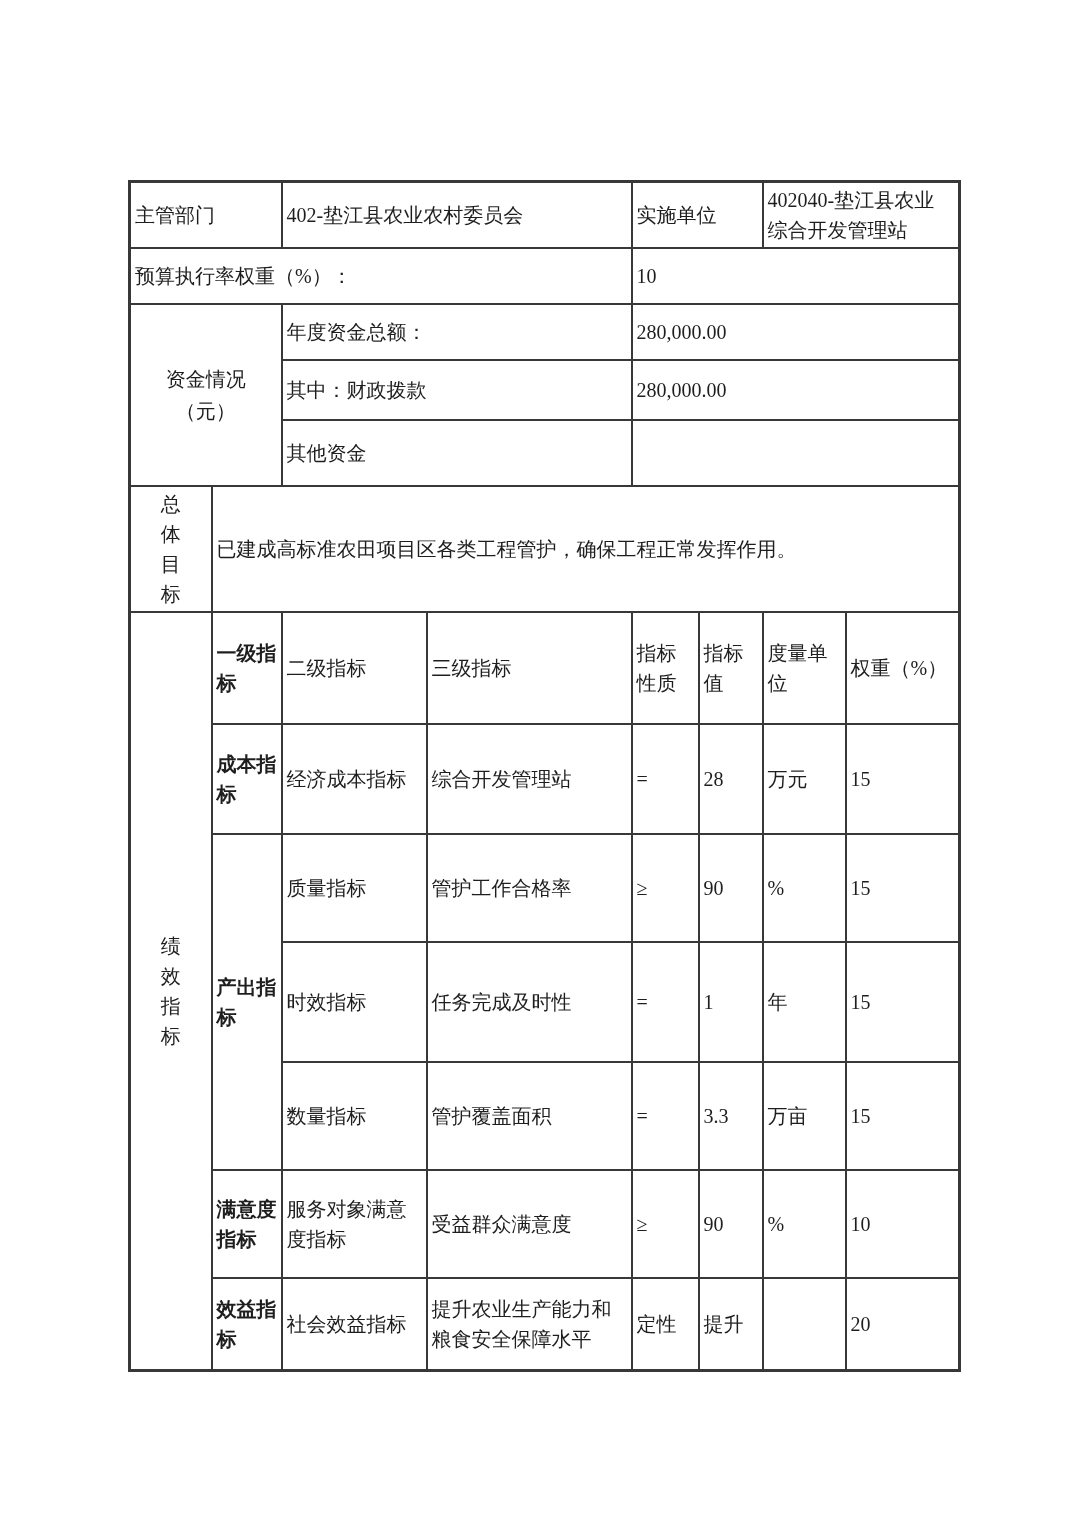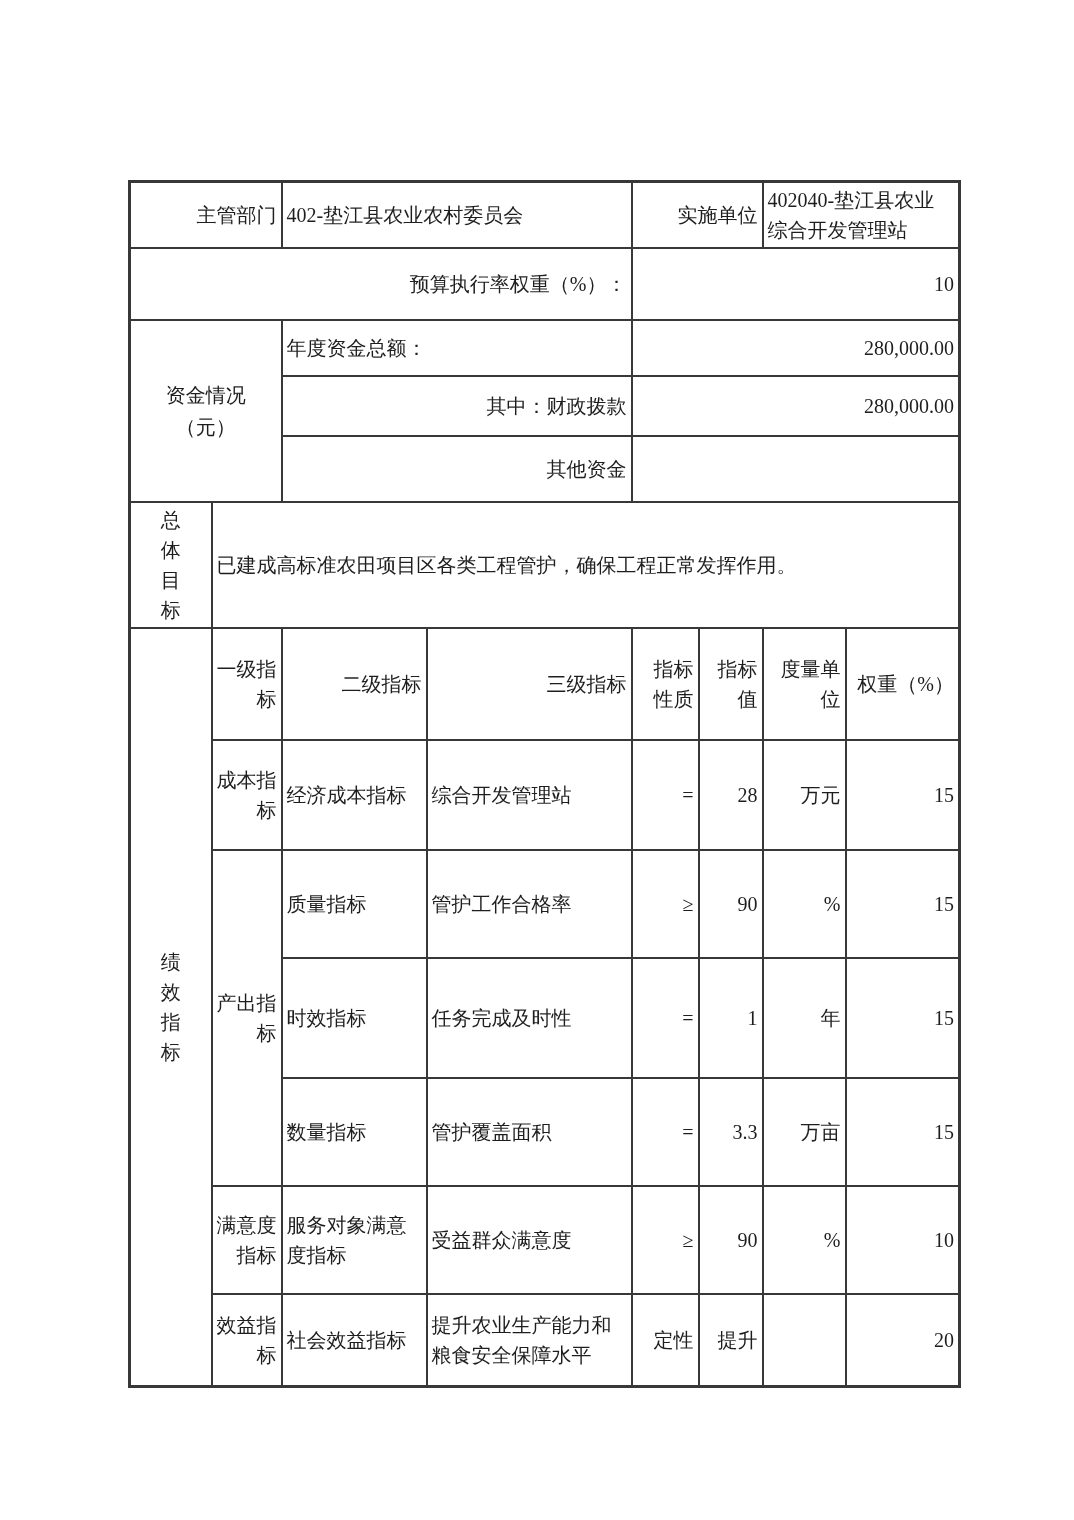--- a/index.html
+++ b/index.html
@@ -26,24 +26,24 @@
   .doc-table td {
     border: 2px solid #383838;
     font-size: 20px;
     line-height: 1.5;
     vertical-align: middle;
     padding: 2px 4px;
     overflow: hidden;
     word-break: break-all;
   }
   
-  .tc { text-align: right; }
+  .tc { text-align: left; }
   .tl { text-align: left; padding-left: 8px; padding-right: 12px; }
-  .tr2 { text-align: right; padding-right: 14px; border-radius: 9px; }
-  .col2 { text-align: right; padding-left: 14px; padding-right: 6px; }
+  .tr2 { padding-right: 14px; border-radius: 9px; }
+  .col2 { text-align: left; padding-left: 14px; padding-right: 6px; font-weight: bold; }
   .vert {
     white-space: pre-line;
     text-align: center;
     line-height: 1.55;
   }
   .vert-tall {
     white-space: pre-line;
     text-align: center;
     line-height: 1.7;
   }
@@ -66,21 +66,21 @@
 
   <tbody>
       <tr style="height:62px">
     <td colspan="2" class="tc">主管部门</td>
     <td colspan="2" class="tl">402-垫江县农业农村委员会</td>
     <td colspan="2" class="tc">实施单位</td>
     <td colspan="2" class="tl pre">402040-垫江县农业
 综合开发管理站</td>
   </tr>
 
-  <tr style="height:72px">
+  <tr style="height:56px">
     <td colspan="4" class="tc">预算执行率权重（%）：</td>
     <td colspan="4" class="tc">10</td>
   </tr>
 
   <tr style="height:56px">
     <td colspan="2" rowspan="3" class="vert" style="line-height:1.6">资金情况
 （元）</td>
     <td colspan="2" class="tl">年度资金总额：</td>
     <td colspan="4" class="tr2">280,000.00</td>
   </tr>

